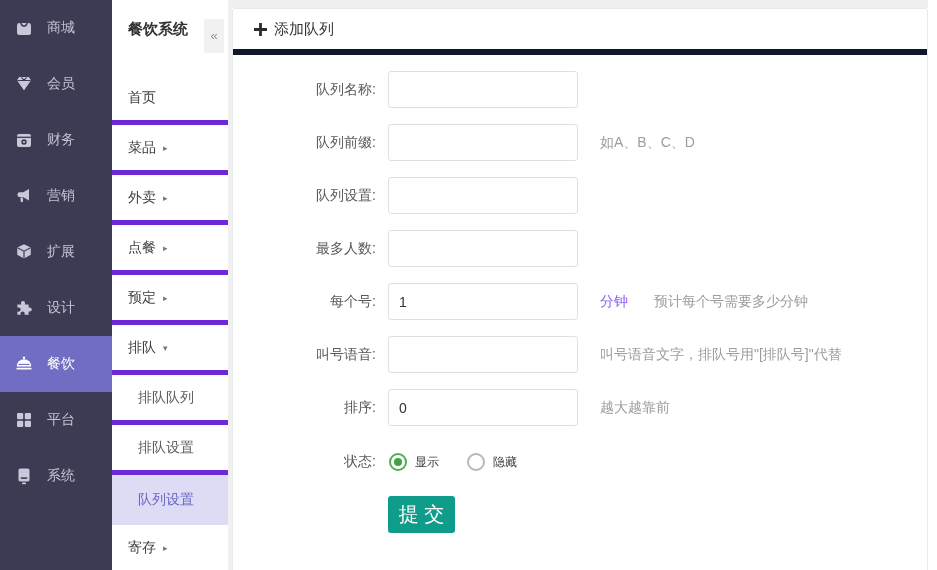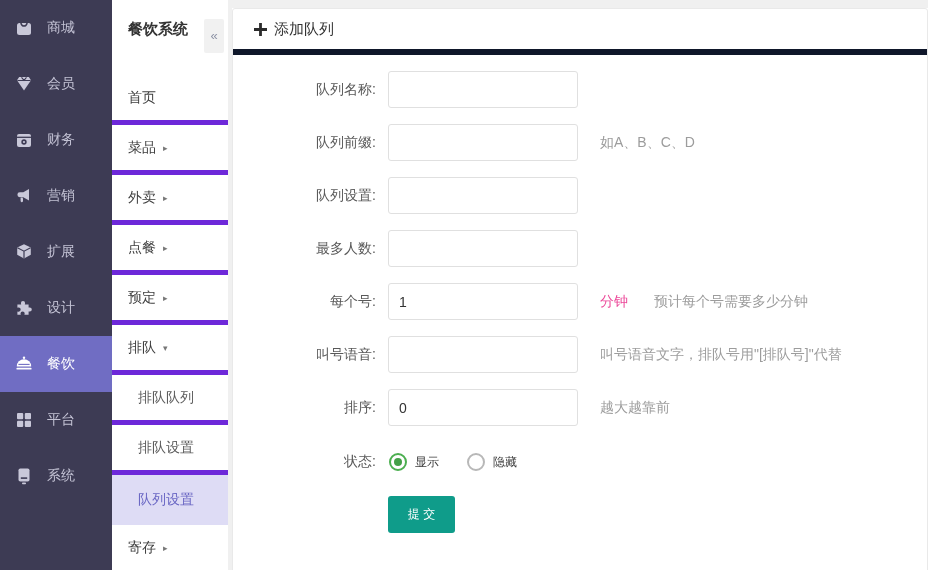--- a/index.html
+++ b/index.html
@@ -37,38 +37,38 @@
     background:#fff; border:1px solid #e9e9e9; border-radius:3px 3px 0 0; }
   .panel-header { height:46px; display:flex; align-items:center; padding-left:21px;
     border-bottom:6px solid #0f172a; }
   .panel-header svg { width:13px; height:13px; margin-right:7px; }
   .panel-title { font-size:15px; color:#333; }
 
   .form-row { display:flex; align-items:center; margin-top:16px; }
   .form-label { width:143px; text-align:right; color:#595959; font-size:14px; flex-shrink:0; }
   .form-input { margin-left:12px; width:190px; height:37px; border:1px solid #e0e0e0;
     border-radius:3px; padding:0 10px; font-size:14px; color:#333; outline:none; }
-  .form-unit { margin-left:22px; color:#ec4899; font-size:14px; }
+  .form-unit { margin-left:22px; color:#8b5cf6; font-size:14px; }
   .form-hint { margin-left:22px; color:#9c9c9c; font-size:14px; }
   .form-unit + .form-hint { margin-left:26px; }
 
   .status-row { display:flex; align-items:center; margin-top:26px; height:20px; }
   .radio-group { display:flex; align-items:center; margin-left:13px; }
   .radio-opt { display:flex; align-items:center; cursor:pointer; }
   .radio-opt + .radio-opt { margin-left:28px; }
   .radio-circle { width:18px; height:18px; border-radius:50%; border:2px solid #b8b8b8;
     display:flex; align-items:center; justify-content:center; background:#fff; }
   .radio-opt.checked .radio-circle { border-color:#4caf50; }
   .radio-dot { width:8px; height:8px; border-radius:50%; background:transparent; }
   .radio-opt.checked .radio-dot { background:#43a047; }
   .radio-label { margin-left:8px; font-size:12px; color:#3c3c3c; }
 
   .submit-row { margin-top:24px; padding-left:155px; }
   .submit-btn { width:67px; height:37px; background:#0f9c8a; color:#fff; border:none;
-    border-radius:3px; font-size:12px; cursor:pointer;
+    border-radius:3px; font-size:20px; cursor:pointer;
     font-family:"Liberation Sans","DejaVu Sans",sans-serif; }
 </style>
 </head>
 <body>
 
 <div class="app">
 
   <nav class="left-sidebar">
     <div class="ls-item">
       <svg viewBox="0 0 20 20">

